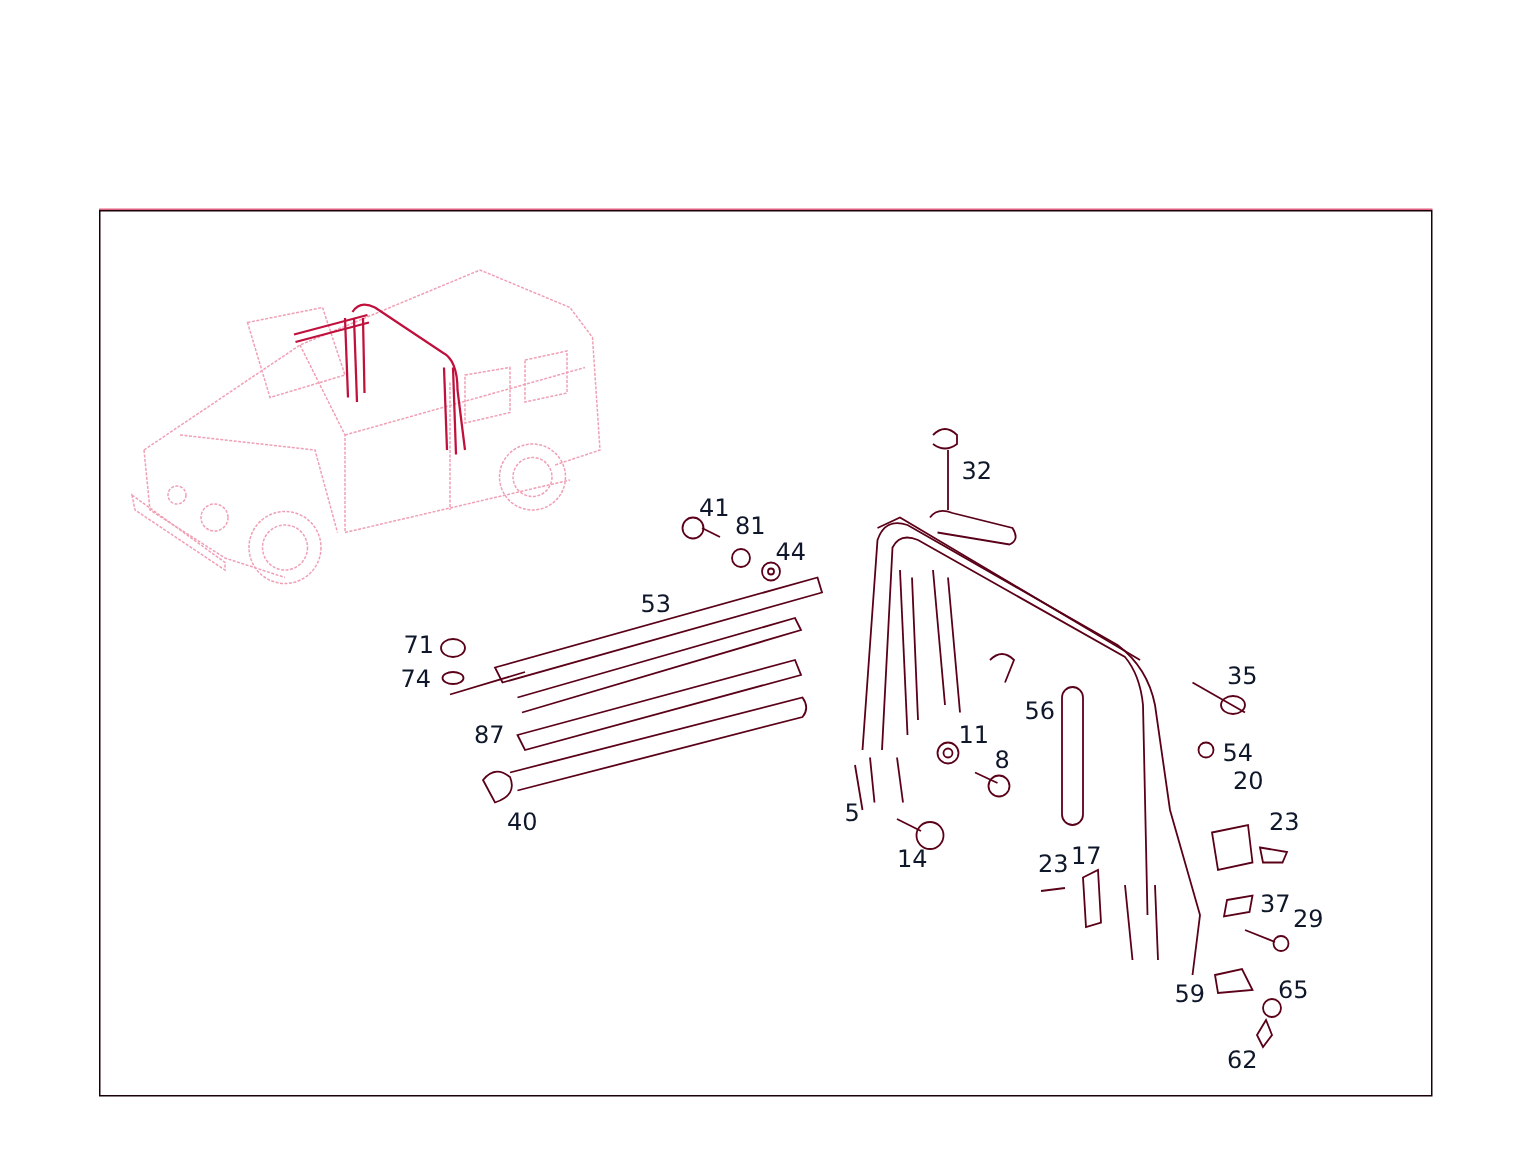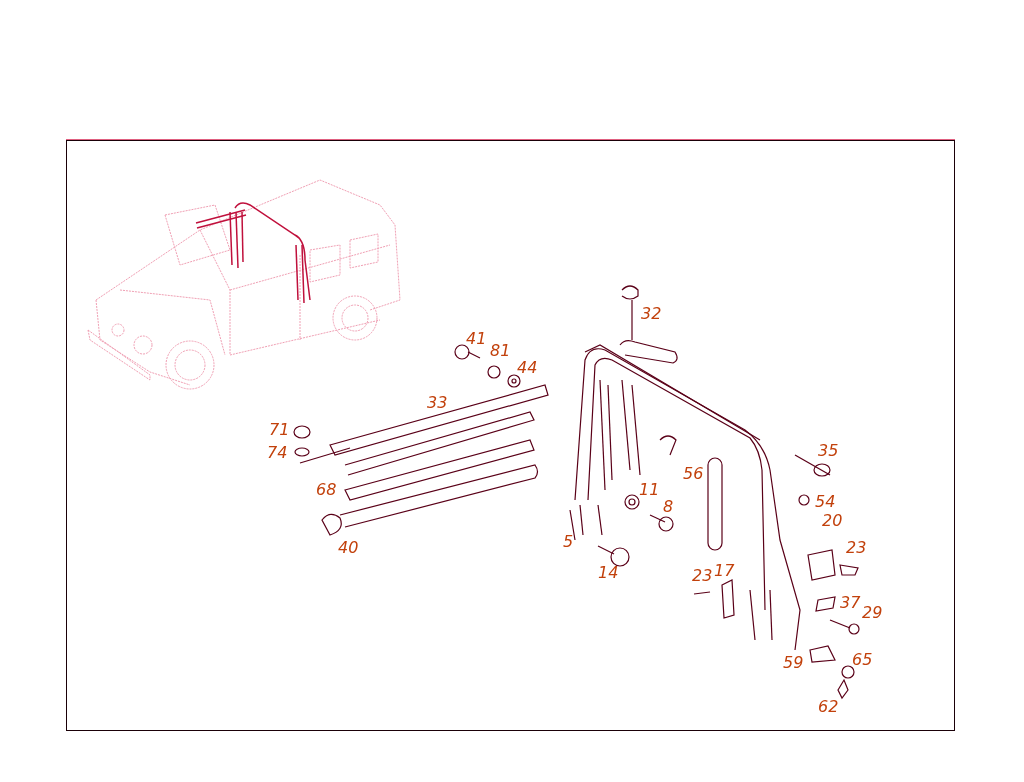--- a/index.html
+++ b/index.html
@@ -1,19 +1,19 @@
 <!DOCTYPE html>
 <html><head>
 <meta charset="utf-8">
 <style>
   html,body{margin:0;padding:0;background:#fff;}
   body{width:1024px;height:782px;position:relative;overflow:hidden;font-family:"DejaVu Sans",sans-serif;}
   #frame{position:absolute;left:66px;top:140px;width:889px;height:591px;border:1.5px solid #1a0008;box-shadow:0 -1px 0 #e06080;box-sizing:border-box;}
   svg{position:absolute;left:0;top:0;}
-  .lbl{position:absolute;font-size:16px;color:#c2410c;line-height:1;white-space:nowrap;font-style:italic;}
+  .lbl{position:absolute;font-size:16px;color:#0f172a;line-height:1;white-space:nowrap;}
 </style>
 </head>
 <body>
 
 <div id="frame"></div>
 
 <svg width="1024" height="782">
 
   <g stroke="#f0a0b4" fill="none" stroke-width="1" stroke-dasharray="2,1">
     <path d="M96,300 L200,230 L320,180 L380,205 L395,225 L400,300 L370,310"></path>
@@ -109,24 +109,24 @@
     <path d="M810,650 L828,646 L835,660 L812,662 Z"></path>
     <circle cx="848" cy="672" r="6"></circle>
     <path d="M838,690 L844,680 L848,690 L842,698 Z"></path>
   </g>
 </svg>
 
 <div class="lbl" style="left:641px;top:306px">32</div>
 <div class="lbl" style="left:466px;top:331px">41</div>
 <div class="lbl" style="left:490px;top:343px">81</div>
 <div class="lbl" style="left:517px;top:360px">44</div>
-<div class="lbl" style="left:427px;top:395px">33</div>
+<div class="lbl" style="left:427px;top:395px">53</div>
 <div class="lbl" style="left:269px;top:422px">71</div>
 <div class="lbl" style="left:267px;top:445px">74</div>
-<div class="lbl" style="left:316px;top:482px">68</div>
+<div class="lbl" style="left:316px;top:482px">87</div>
 <div class="lbl" style="left:338px;top:540px">40</div>
 <div class="lbl" style="left:818px;top:443px">35</div>
 <div class="lbl" style="left:815px;top:494px">54</div>
 <div class="lbl" style="left:683px;top:466px">56</div>
 <div class="lbl" style="left:639px;top:482px">11</div>
 <div class="lbl" style="left:663px;top:499px">8</div>
 <div class="lbl" style="left:563px;top:534px">5</div>
 <div class="lbl" style="left:598px;top:565px">14</div>
 <div class="lbl" style="left:822px;top:513px">20</div>
 <div class="lbl" style="left:846px;top:540px">23</div>

